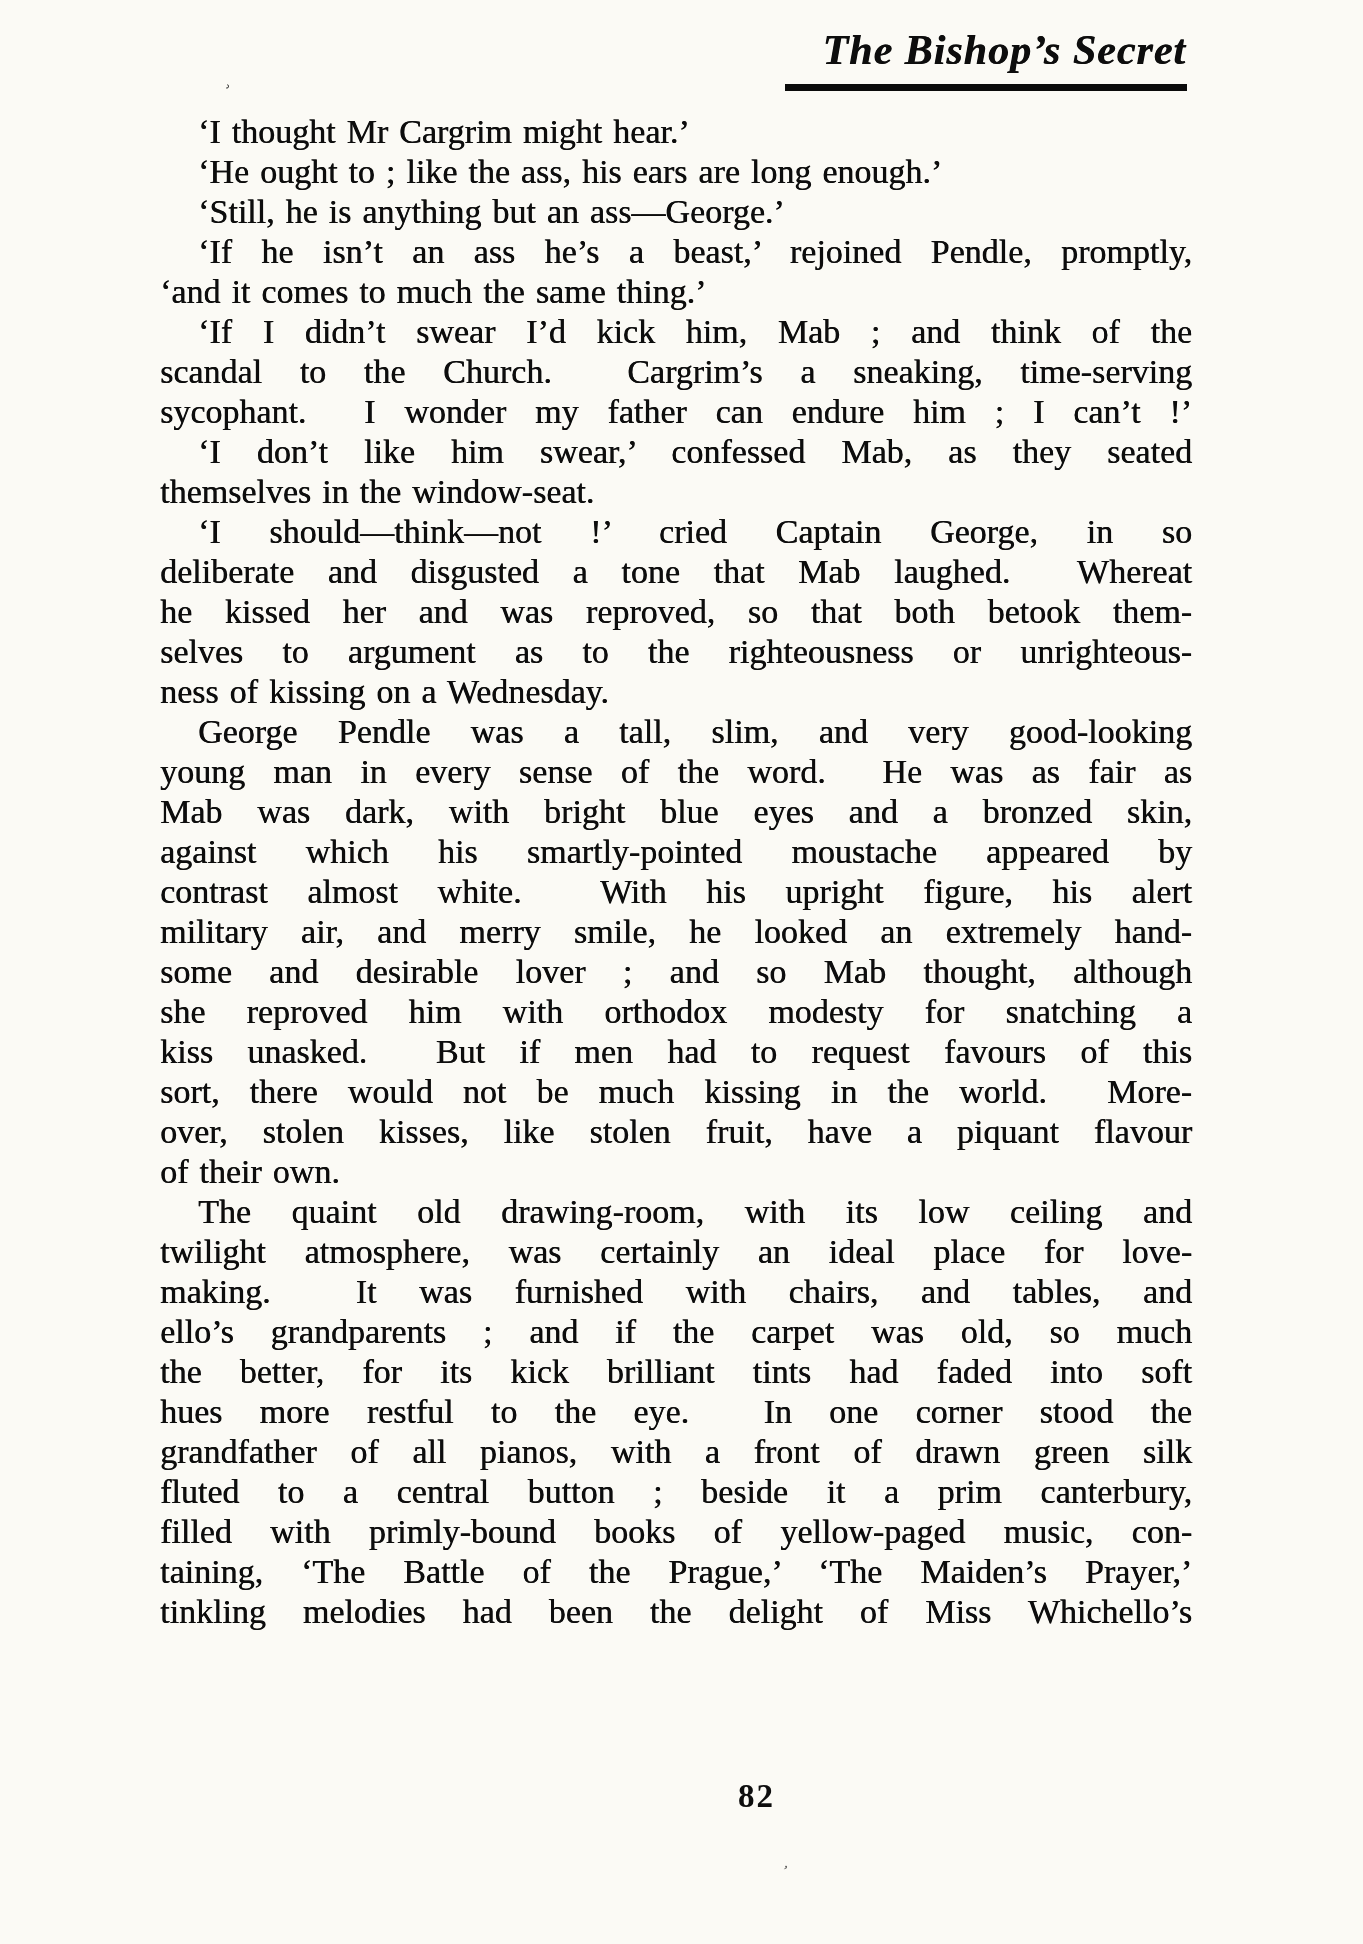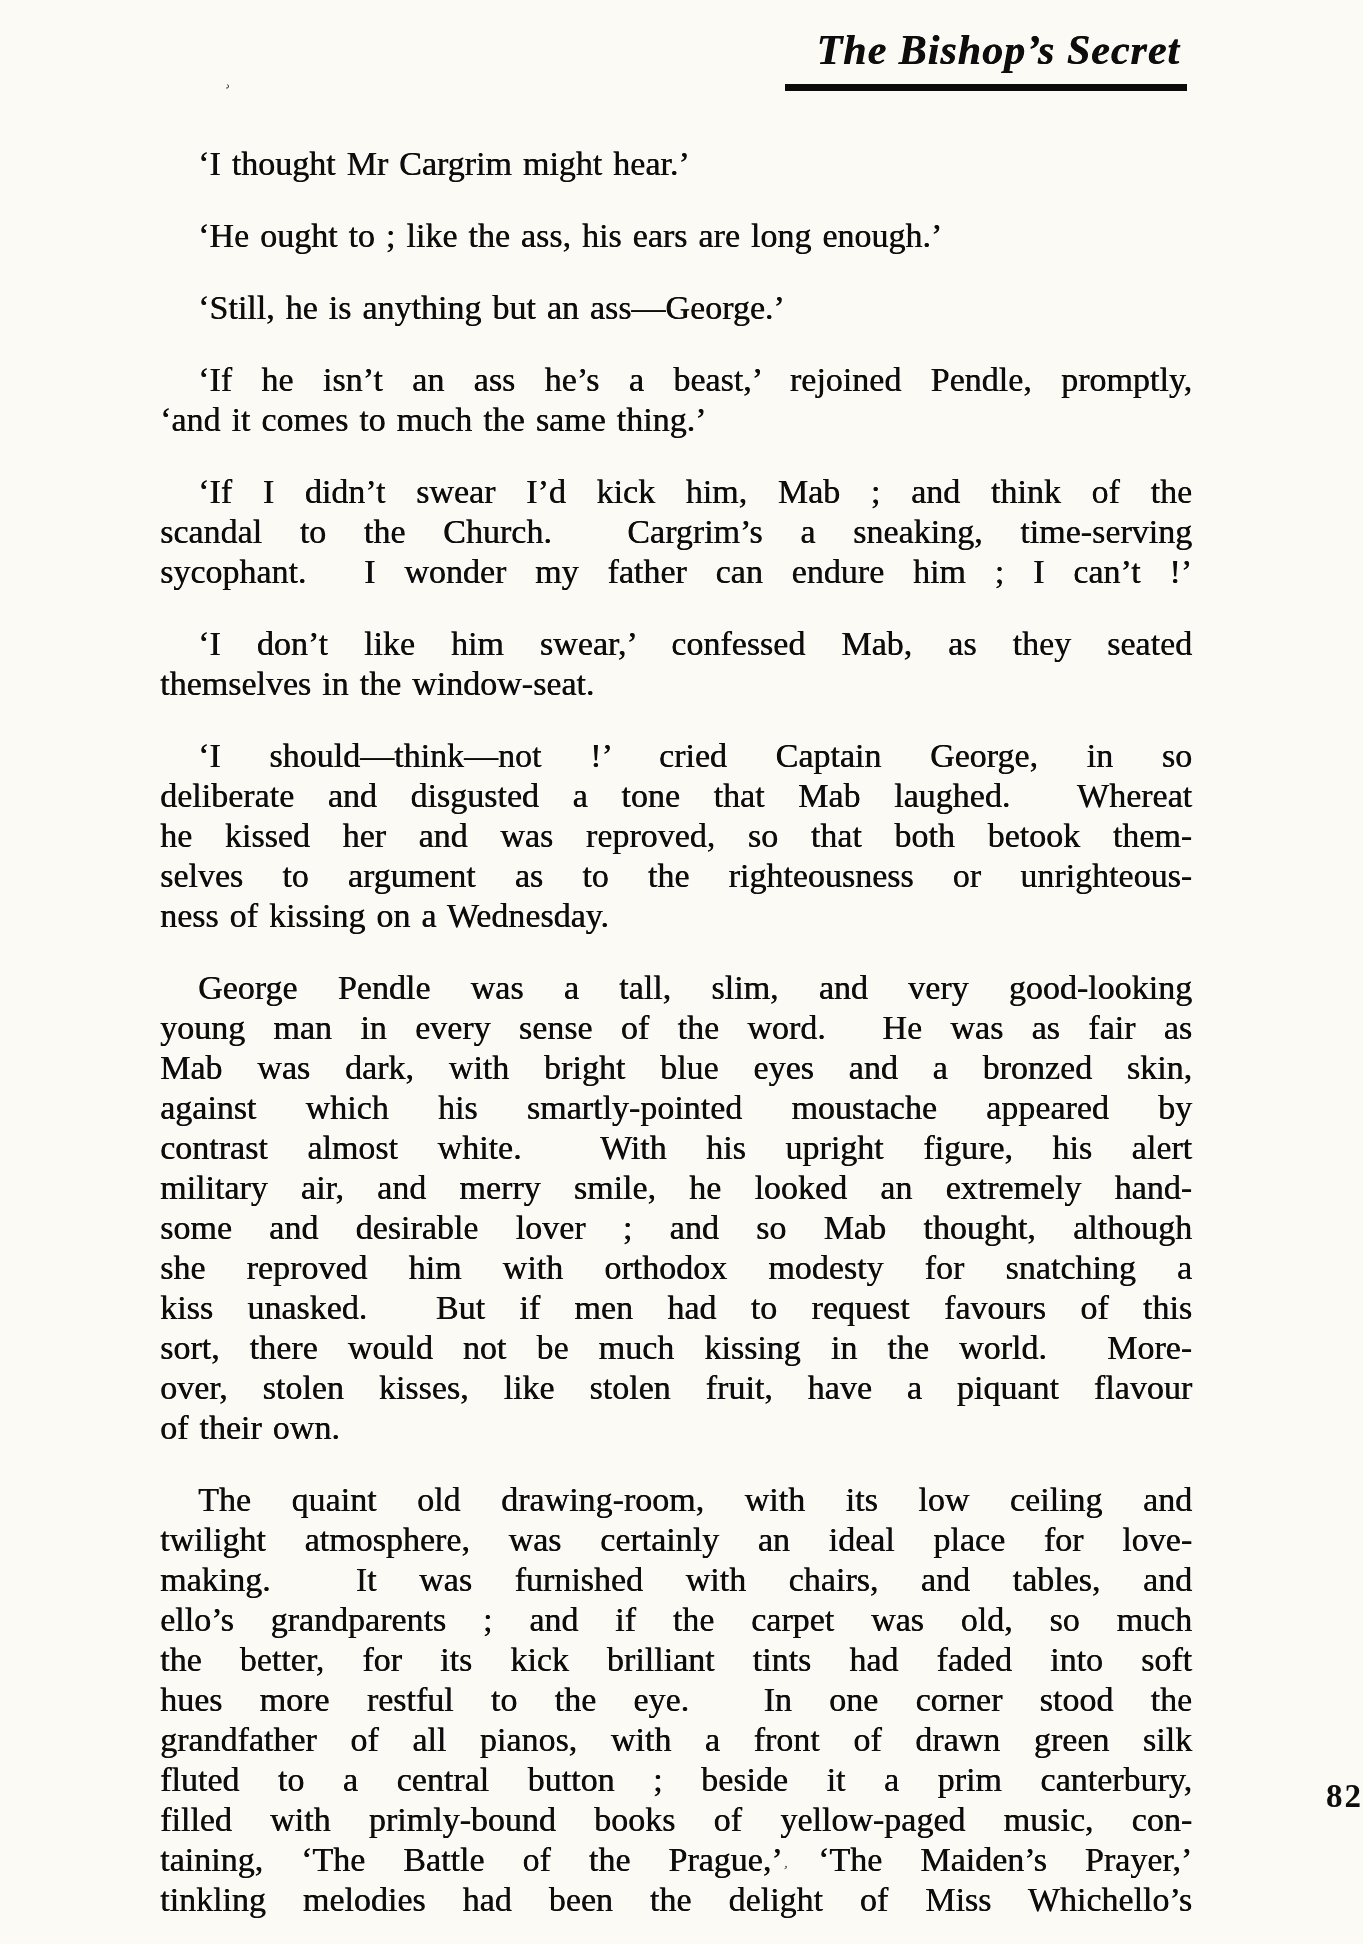--- a/index.html
+++ b/index.html
@@ -6,21 +6,21 @@
   .page {
     position:relative;
     width:1363px; height:1944px;
     background:#fbfaf5;
     font-family:"Liberation Serif", serif;
     color:#0d0d0d;
     overflow:hidden;
     margin:0 auto;
   }
   .head-title {
-    position:absolute; top:26px; right:183px;
+    position:absolute; top:26px; right:177px;
     font-size:42px; font-style:italic; font-weight:bold;
     letter-spacing:1px; white-space:nowrap;
     text-shadow:0.5px 0 0 currentColor;
   }
   .head-rule {
     position:absolute; top:84px; right:176px;
     width:402px; height:7px; background:#0b0b0b;
   }
   .text-block {
     position:absolute; left:160px; top:112px; width:1032px;
@@ -28,25 +28,25 @@
     word-spacing:2.5px;
     text-shadow:0.45px 0 0 currentColor;
   }
   .line {
     text-align:justify;
     text-align-last:justify;
     white-space:pre-wrap;
     height:40px;
   }
   .line.plast { text-align-last:left; }
-  .line.indent { text-indent:38px;margin-top:32px; }
+  .line.indent { text-indent:38px; }
   .page-number {
     position:absolute; top:1778px; left:0;
     width:1363px; padding-left:150px; box-sizing:border-box;
-    text-align:right; font-size:33px; font-weight:bold;
+    text-align:center; font-size:33px; font-weight:bold;
     letter-spacing:2px;
   }
   .artifact {
     position:absolute; font-size:22px; color:#1a1a1a;
     transform:rotate(18deg);
   }
   .artifact.a1 { top:80px; left:222px; }
   .artifact.a2 { top:1862px; left:782px; font-size:16px; opacity:.7; }
 </style>
 </head>

